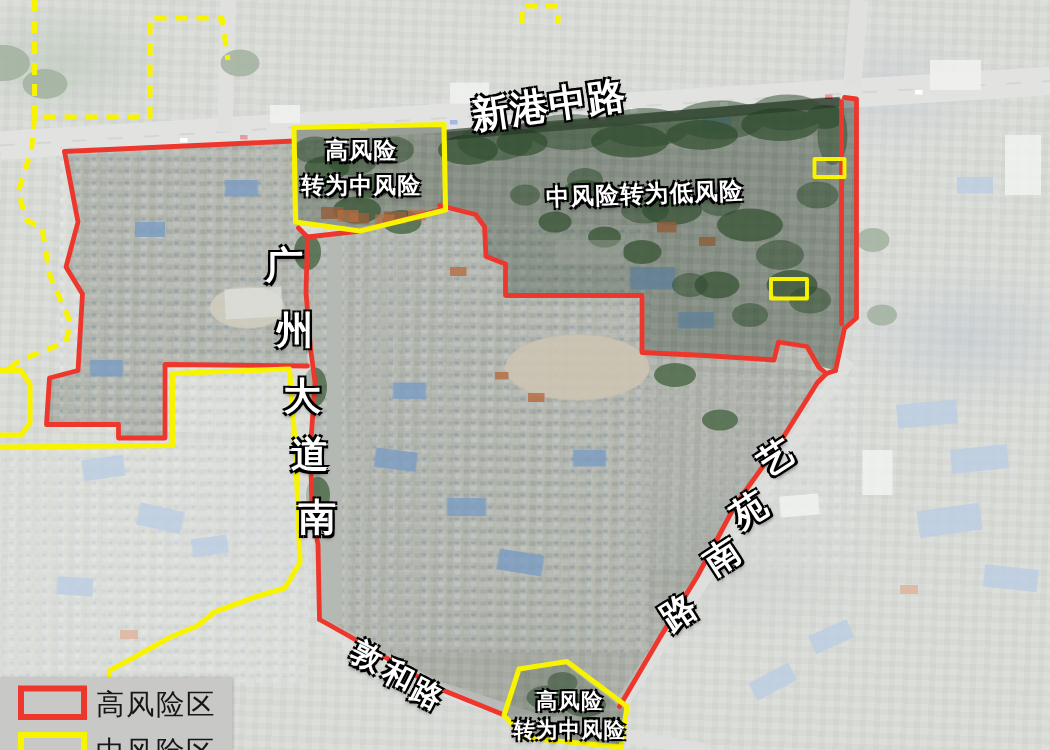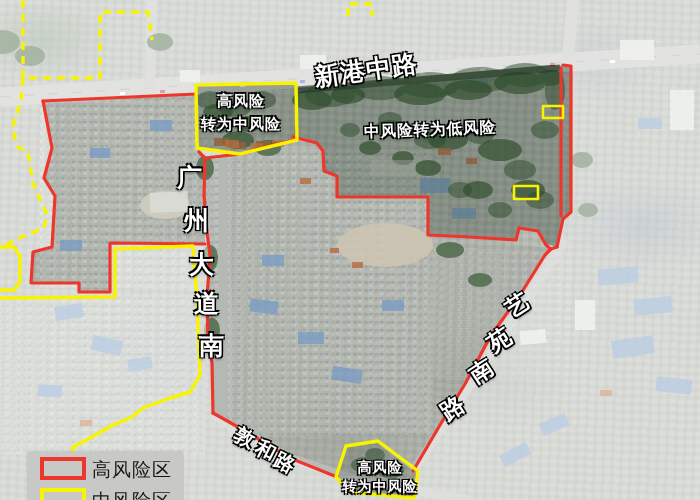--- a/index.html
+++ b/index.html
@@ -22,21 +22,21 @@
     position:absolute;color:#fff;font-weight:bold;white-space:nowrap;
     transform:translate(-50%,-50%) rotate(var(--r,0deg));
     text-shadow:-1.5px -1.5px 0 #000,1.5px -1.5px 0 #000,-1.5px 1.5px 0 #000,1.5px 1.5px 0 #000,
                  0 2px 3px rgba(0,0,0,.55);
     pointer-events:none;
   }
   .road-lbl{letter-spacing:1px;}
   .zone-lbl{letter-spacing:1px;}
   .legend{
     position:absolute;left:0;top:452px;width:155px;height:48px;
-    background:#c8c8c7;box-shadow:0 0 2px rgba(0,0,0,.25);margin-left:28px;
+    background:#c8c8c7;box-shadow:0 0 2px rgba(0,0,0,.25);
   }
   .leg-swatch{
     position:absolute;left:12px;width:38px;height:15px;
     border:4px solid #000;background:#c8c8c7;
   }
   .leg-label{
     position:absolute;left:64px;color:#171717;font-size:19px;letter-spacing:1px;
   }
 </style>
 </head>

